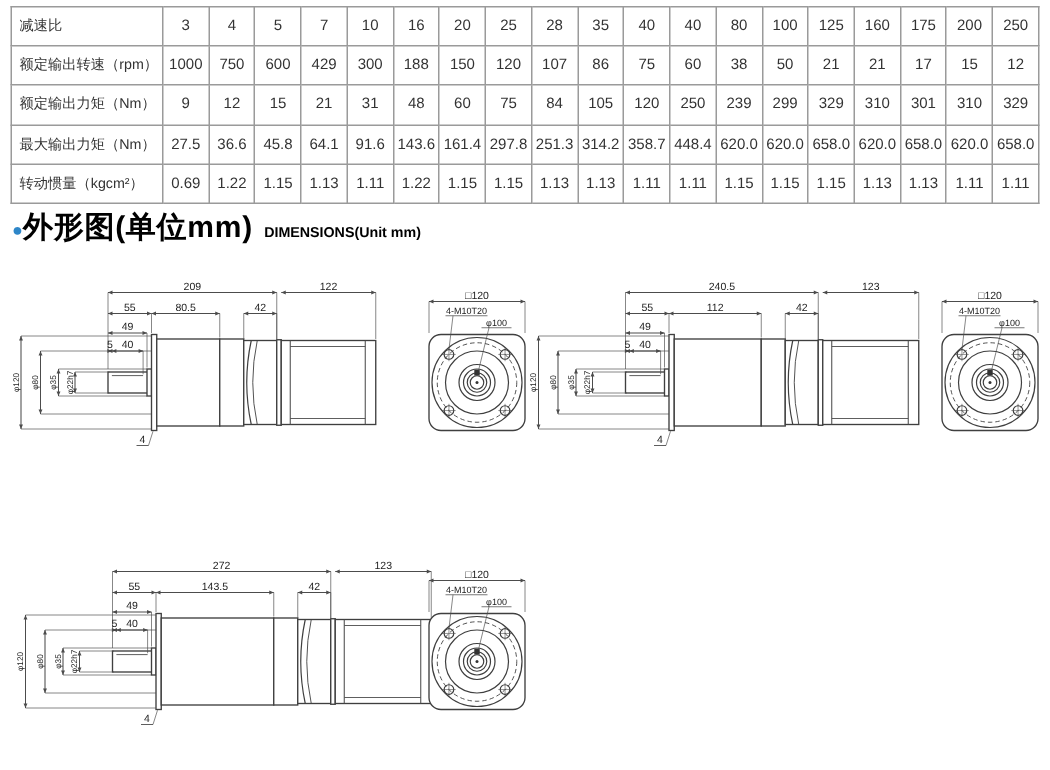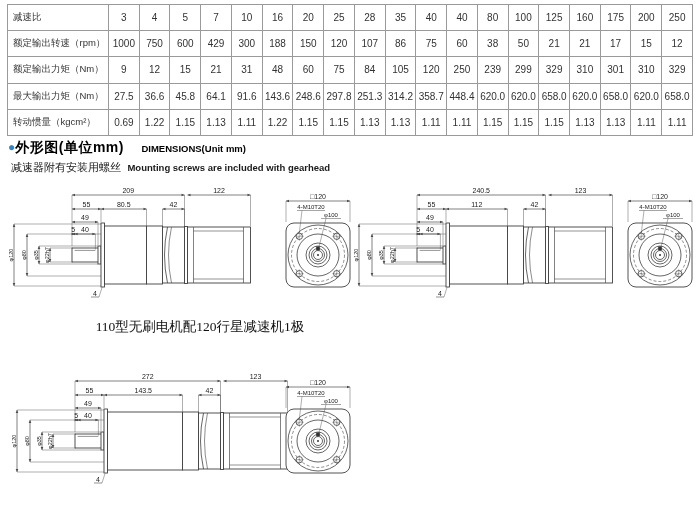--- a/index.html
+++ b/index.html
@@ -6,22 +6,22 @@
   .page{position:relative;width:700px;height:513px;background:#ffffff;overflow:hidden;
         font-family:"Liberation Sans",sans-serif;}
   table.spec{position:absolute;left:7px;top:4px;width:686px;height:132px;
              border-collapse:collapse;table-layout:fixed;}
   table.spec td{border:1px solid #9a9a9a;text-align:center;vertical-align:middle;
                 font-size:10px;color:#333;padding:0;white-space:nowrap;overflow:hidden;}
   table.spec{border:1.5px solid #6e6e6e;}
   table.spec td.rlabel{width:95px;text-align:left;padding-left:5px;font-size:9.5px;color:#333;}
   .heading{position:absolute;left:8px;top:138px;white-space:nowrap;}
   .bullet{color:#2e86c8;font-size:12px;vertical-align:1px;}
-  .h-cn{font-size:14px;font-weight:bold;color:#000;letter-spacing:0.5px;}
-  .h-en{font-size:9.5px;font-weight:bold;color:#000;margin-left:13px;}
+  .h-cn{font-size:20px;font-weight:bold;color:#000;letter-spacing:0.5px;}
+  .h-en{font-size:9.5px;font-weight:bold;color:#000;margin-left:3px;}
   .subtitle{position:absolute;left:11px;top:157px;white-space:nowrap;}
   .s-cn{font-size:11px;color:#1a1a1a;}
   .s-en{font-size:9.5px;font-weight:bold;color:#1a1a1a;margin-left:2px;}
   svg{position:absolute;overflow:visible;}
   svg text{font-family:"Liberation Sans",sans-serif;}
   #d1{left:0;top:183px;}
   #d2{left:345px;top:183px;}
   #d3{left:0;top:375px;}
   .caption{position:absolute;font-family:"Liberation Serif","DejaVu Serif",serif;
            font-size:13.5px;color:#111;text-align:center;white-space:nowrap;}
@@ -103,21 +103,21 @@
           <td>329</td>
         </tr>
         <tr>
           <td class="rlabel">最大输出力矩（Nm）</td>
           <td>27.5</td>
           <td>36.6</td>
           <td>45.8</td>
           <td>64.1</td>
           <td>91.6</td>
           <td>143.6</td>
-          <td>248.6</td>
+          <td>161.4</td>
           <td>297.8</td>
           <td>251.3</td>
           <td>314.2</td>
           <td>358.7</td>
           <td>448.4</td>
           <td>620.0</td>
           <td>620.0</td>
           <td>658.0</td>
           <td>620.0</td>
           <td>658.0</td>
@@ -145,24 +145,20 @@
           <td>1.13</td>
           <td>1.11</td>
           <td>1.11</td>
         </tr>
       </tbody>
   </table>
 
   <div class="heading">
     <span class="bullet">●</span><span class="h-cn">外形图(单位mm)</span>
     <span class="h-en">DIMENSIONS(Unit mm)</span>
-  </div>
-  <div class="subtitle">
-    <span class="s-cn">减速器附有安装用螺丝</span>
-    <span class="s-en">Mounting screws are included with gearhead</span>
   </div>
 
   <svg id="d1" width="360" height="135">
       <g>
         <rect x="72" y="65" width="29" height="14" rx="0" fill="#fff" stroke="#3f3f3f" stroke-width="0.9"></rect>
         <line x1="74.6" y1="67.4" x2="95.4" y2="67.4" stroke="#4c4c4c" stroke-width="0.6"></line>
         <rect x="98" y="63" width="3" height="18" rx="0" fill="#fff" stroke="#3f3f3f" stroke-width="0.9"></rect>
         <rect x="101" y="40" width="3.5" height="64" rx="0" fill="#fff" stroke="#3f3f3f" stroke-width="0.9"></rect>
         <rect x="104.5" y="43" width="42" height="58" rx="0" fill="#fff" stroke="#3f3f3f" stroke-width="0.9"></rect>
         <rect x="146.5" y="43" width="16" height="58" rx="0" fill="#fff" stroke="#3f3f3f" stroke-width="0.9"></rect>
@@ -521,14 +517,13 @@
         <text x="318" y="10.2" text-anchor="middle" font-size="7" fill="#222">□120</text>
         <text x="311" y="20" text-anchor="middle" font-size="6" fill="#222">4-M10T20</text>
         <line x1="297" y1="21.5" x2="325" y2="21.5" stroke="#4c4c4c" stroke-width="0.5"></line>
         <line x1="302" y1="21.5" x2="299.3" y2="44" stroke="#4c4c4c" stroke-width="0.45"></line>
         <text x="331" y="28" text-anchor="middle" font-size="6" fill="#222">φ100</text>
         <line x1="321" y1="29.5" x2="341" y2="29.5" stroke="#4c4c4c" stroke-width="0.5"></line>
         <line x1="326" y1="29.5" x2="319" y2="58" stroke="#4c4c4c" stroke-width="0.45"></line>
       </g>
     </svg>
 
-  <div class="caption" id="c1">110型无刷电机配120行星减速机1极</div>
 </div>
 
 </body></html>

